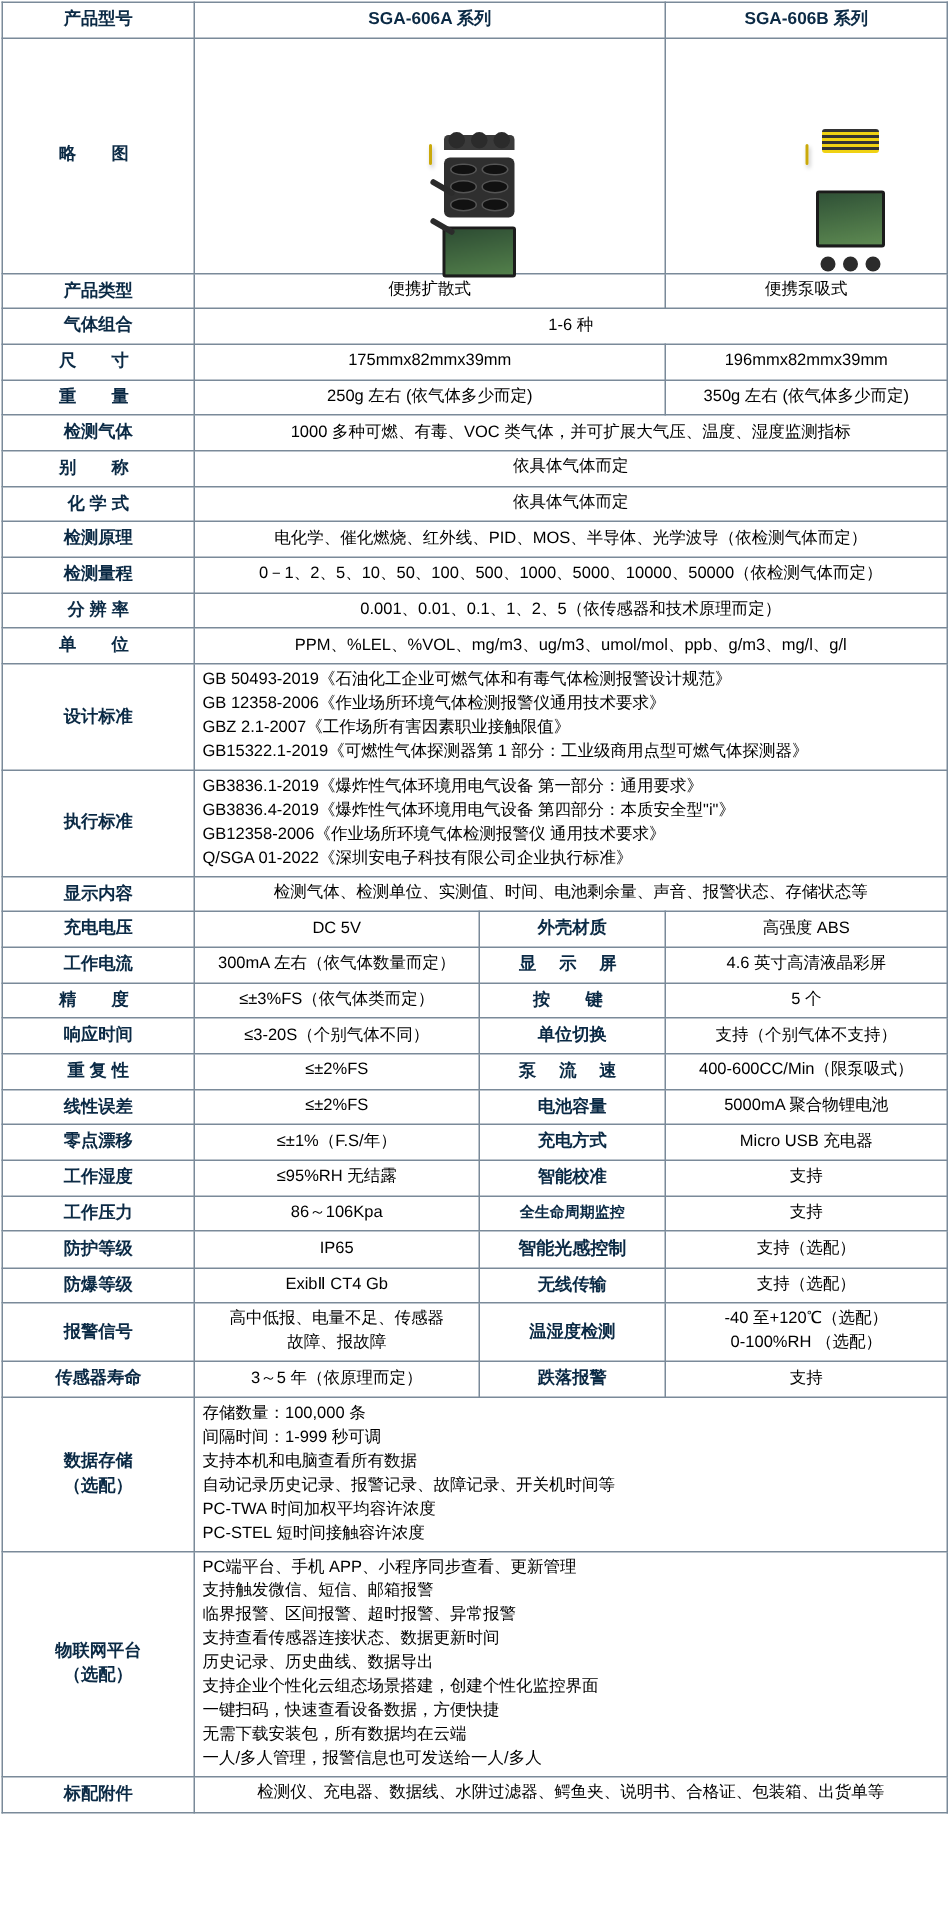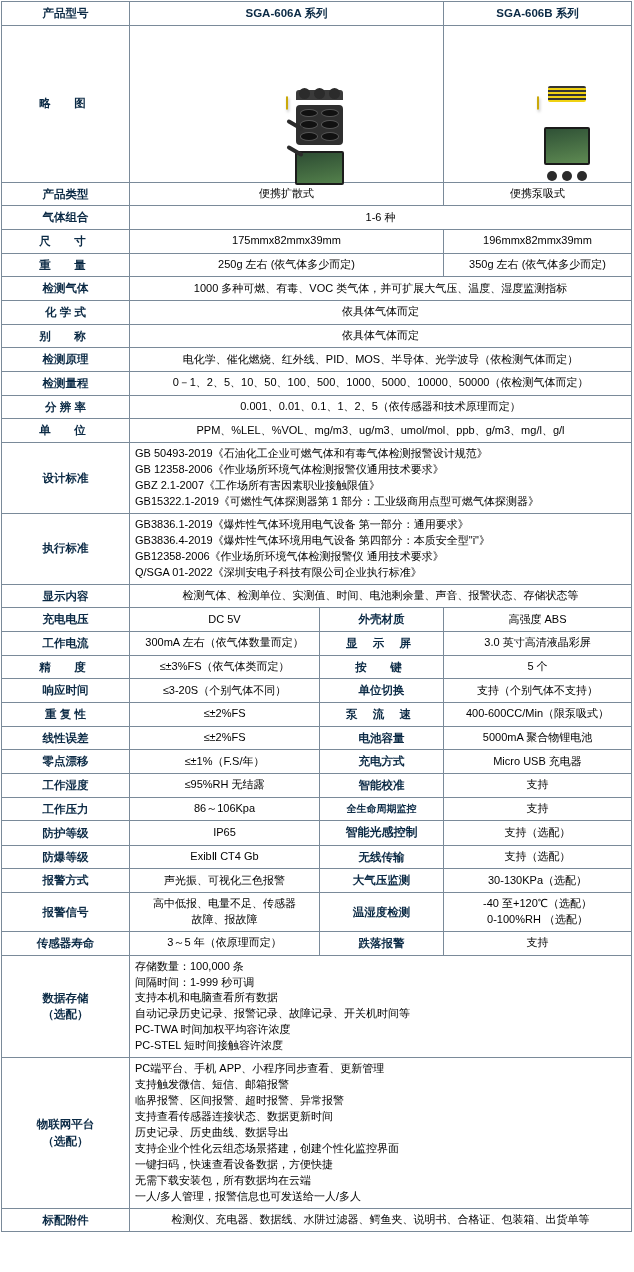--- a/index.html
+++ b/index.html
@@ -309,26 +309,26 @@
     <td class="ctr" colspan="2">250g 左右 (依气体多少而定)</td>
     <td class="ctr">350g 左右 (依气体多少而定)</td>
   </tr>
 
   <tr>
     <td class="lbl">检测气体</td>
     <td class="val" colspan="3">1000 多种可燃、有毒、VOC 类气体，并可扩展大气压、温度、湿度监测指标</td>
   </tr>
 
   <tr>
+    <td class="lbl lbl-sp">别　称</td>
+    <td class="val" colspan="3">依具体气体而定</td>
+  </tr>
+
+  <tr>
     <td class="lbl">化 学 式</td>
-    <td class="val" colspan="3">依具体气体而定</td>
-  </tr>
-
-  <tr>
-    <td class="lbl lbl-sp">别　称</td>
     <td class="val" colspan="3">依具体气体而定</td>
   </tr>
 
   <tr>
     <td class="lbl">检测原理</td>
     <td class="val" colspan="3">电化学、催化燃烧、红外线、PID、MOS、半导体、光学波导（依检测气体而定）</td>
   </tr>
 
   <tr>
     <td class="lbl">检测量程</td>
@@ -374,21 +374,21 @@
     <td class="lbl">充电电压</td>
     <td class="val">DC 5V</td>
     <td class="lbl">外壳材质</td>
     <td class="val">高强度 ABS</td>
   </tr>
 
   <tr>
     <td class="lbl">工作电流</td>
     <td class="val">300mA 左右（依气体数量而定）</td>
     <td class="lbl lbl-sp">显 示 屏</td>
-    <td class="val">3.0 英寸高清液晶彩屏</td>
+    <td class="val">4.6 英寸高清液晶彩屏</td>
   </tr>
 
   <tr>
     <td class="lbl lbl-sp">精　度</td>
     <td class="val">≤±3%FS（依气体类而定）</td>
     <td class="lbl lbl-sp">按　键</td>
     <td class="val">5 个</td>
   </tr>
 
   <tr>
@@ -441,26 +441,20 @@
     <td class="val">支持（选配）</td>
   </tr>
 
   <tr>
     <td class="lbl">防爆等级</td>
     <td class="val">ExibⅡ CT4 Gb</td>
     <td class="lbl">无线传输</td>
     <td class="val">支持（选配）</td>
   </tr>
 
-  <tr>
-    <td class="lbl">报警方式</td>
-    <td class="val">声光振、可视化三色报警</td>
-    <td class="lbl">大气压监测</td>
-    <td class="val">30-130KPa（选配）</td>
-  </tr>
 
   <tr>
     <td class="lbl">报警信号</td>
     <td class="val">
       <div>高中低报、电量不足、传感器</div>
       <div>故障、报故障</div>
     </td>
     <td class="lbl">温湿度检测</td>
     <td class="val">
       <div>-40 至+120℃（选配）</div>

